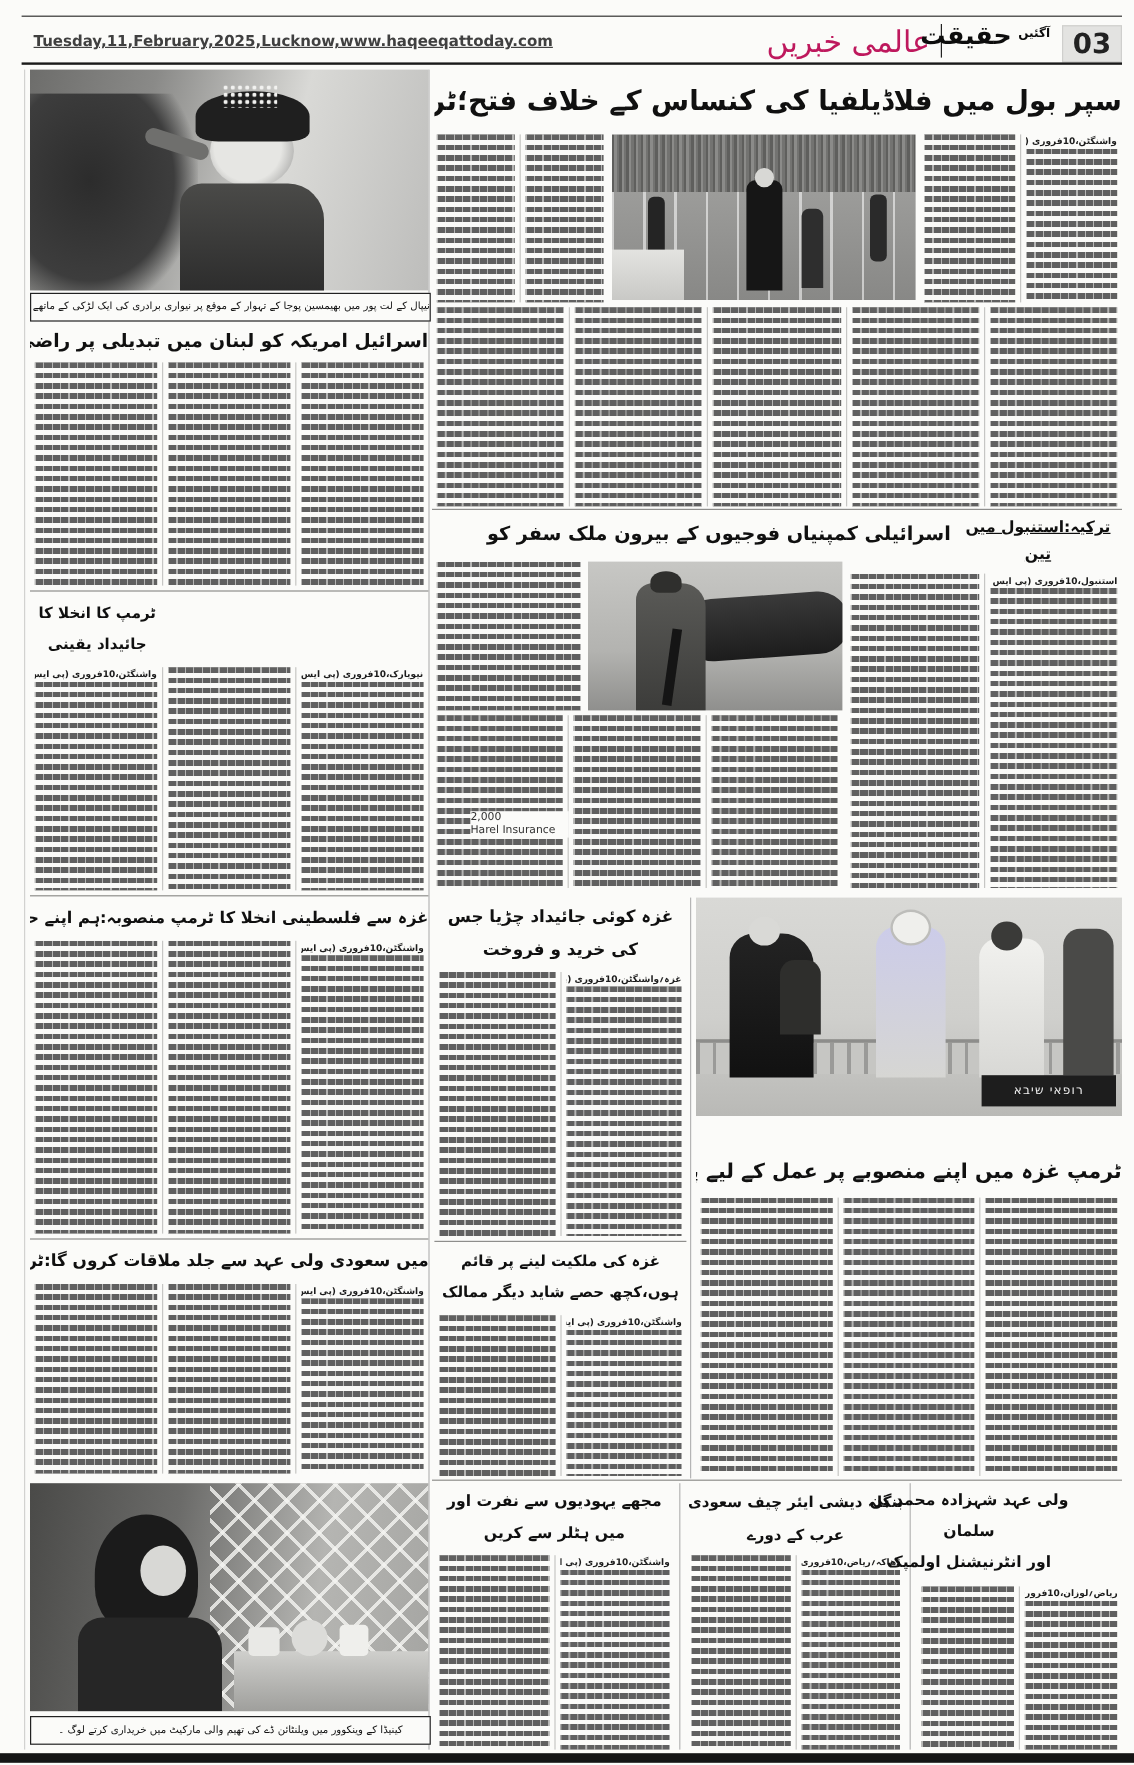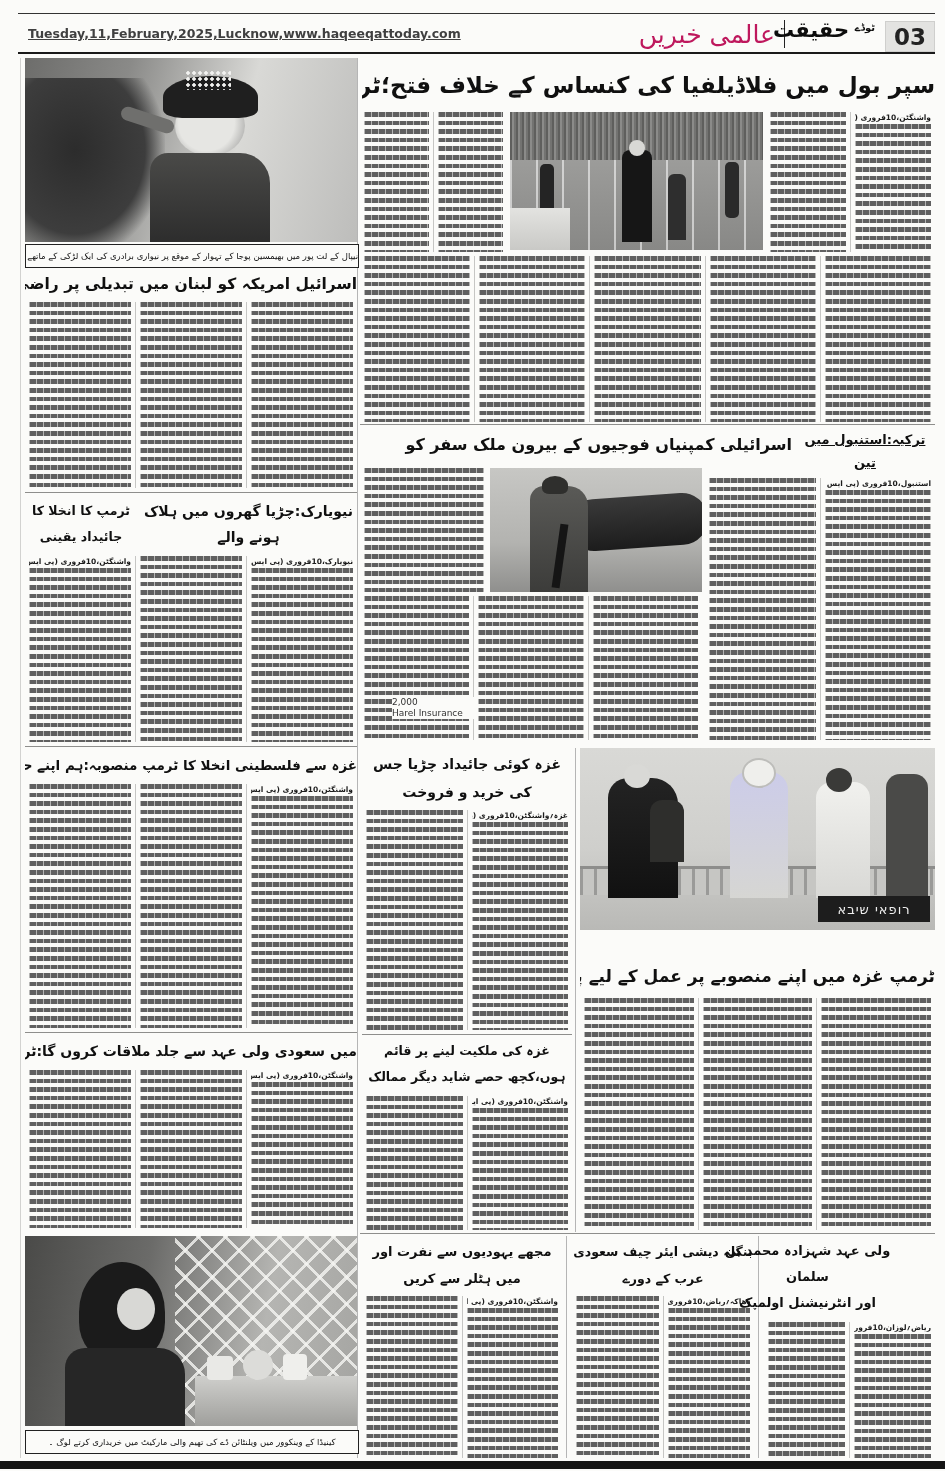--- a/index.html
+++ b/index.html
@@ -20,35 +20,35 @@
   .capbox{position:absolute;border:1px solid #222;background:#fbfbf9;display:flex;align-items:center;justify-content:center;}
   .capbox div{direction:rtl;font-size:8.5px;color:#111;line-height:10px;text-align:center;width:100%;white-space:nowrap;overflow:hidden;}
   
   #hdr-date{position:absolute;left:28px;top:26px;font-size:12.5px;font-weight:bold;color:#404040;text-decoration:underline;}
   #hdr-section{position:absolute;right:170px;top:20px;font-size:25px;font-weight:normal;color:#be185d;direction:rtl;}
   #hdr-mast{position:absolute;right:70px;top:18px;direction:rtl;color:#0d0d0d;font-weight:bold;}
   #hdr-mast .main{font-size:21px;letter-spacing:-1px;}
   #hdr-mast .sub{font-size:10px;vertical-align:super;}
   #hdr-pageno{position:absolute;right:10px;top:21px;width:48px;height:29px;background:#e3e3e1;border:1px solid #cfcfcd;color:#222;font-size:23px;font-weight:bold;display:flex;align-items:center;justify-content:center;}
   .shape{position:absolute;}
-  #harel{position:absolute;left:392px;top:676px;width:82px;background:#fbfbf9;font-size:9px;color:#333;line-height:11px;text-align:left;z-index:3;margin-top:21px;}
-  #hebrew-sign{position:absolute;background:#1d1d1d;color:#eee;font-size:13px;display:flex;align-items:center;justify-content:center;letter-spacing:1px;}
+  #harel{position:absolute;left:392px;top:676px;width:82px;background:#fbfbf9;font-size:9px;color:#333;line-height:11px;text-align:left;z-index:3;}
+  #hebrew-sign{position:absolute;background:#1d1d1d;color:#eee;font-size:10px;display:flex;align-items:center;justify-content:center;letter-spacing:1px;}
   #bottom-bar{position:absolute;left:0;top:1461px;width:945px;height:8px;background:#151515;}
 </style>
 </head>
 <body>
 
 <div id="page">
 
   <div class="rule-h" style="left:18px;top:13px;width:917px;background:#333;"></div>
   <div id="hdr-date">Tuesday,11,February,2025,Lucknow,www.haqeeqattoday.com</div>
   <div id="hdr-section">عالمی خبریں</div>
   <div class="rule-v" style="right:160px;top:20px;height:28px;background:#222;"></div>
   <div id="hdr-mast">
-    <span class="sub">ٹوڈے</span>
+    <span class="sub">آگئیں</span>
     <span class="main">حقیقت</span>
   </div>
   <div id="hdr-pageno">03</div>
   <div class="rule-h" style="left:18px;top:52px;width:917px;height:2px;background:#1a1a1a;"></div>
 
   <div class="rule-v" style="left:357px;top:58px;height:1400px;"></div>
   <div class="rule-v" style="left:20px;top:58px;height:1400px;background:#d2d2d0;"></div>
 
   <div class="photo" style="left:25px;top:58px;width:332px;height:184px;background:linear-gradient(105deg,#6d6d6b 0%,#8a8a88 28%,#d9d9d6 62%,#bdbdbb 100%);">
     <div class="shape" style="left:-10px;top:20px;width:150px;height:180px;background:radial-gradient(ellipse at 40% 40%,#2c2c2c 0%,#3d3d3d 55%,transparent 72%);"></div>
@@ -162,24 +162,20 @@
       </div>
     <div class="col">
         <div class="greek"></div>
       </div>
   </div>
   <div id="harel">
     <div>2,000</div>
     <div>Harel Insurance</div>
   </div>
 
-  <div class="hl wrap" style="left:140px;top:498px;width:217px;height:52px;font-size:14px;line-height:26px;">
-    <span>نیویارک:چڑیا گھروں میں ہلاک ہونے والے</span><br>
-    
-  </div>
   <div class="hl wrap" style="left:25px;top:498px;width:112px;height:52px;font-size:12.5px;line-height:26px;">
     <span>ٹرمپ کا انخلا کا جائیداد یقینی</span><br>
     
   </div>
   <div class="cols" style="left:25px;top:556px;width:332px;height:186px;">
     <div class="col">
       <div class="dl">نیویارک،10فروری (پی ایس آئی)</div>
       <div class="greek"></div>
     </div>
     <div class="col">

